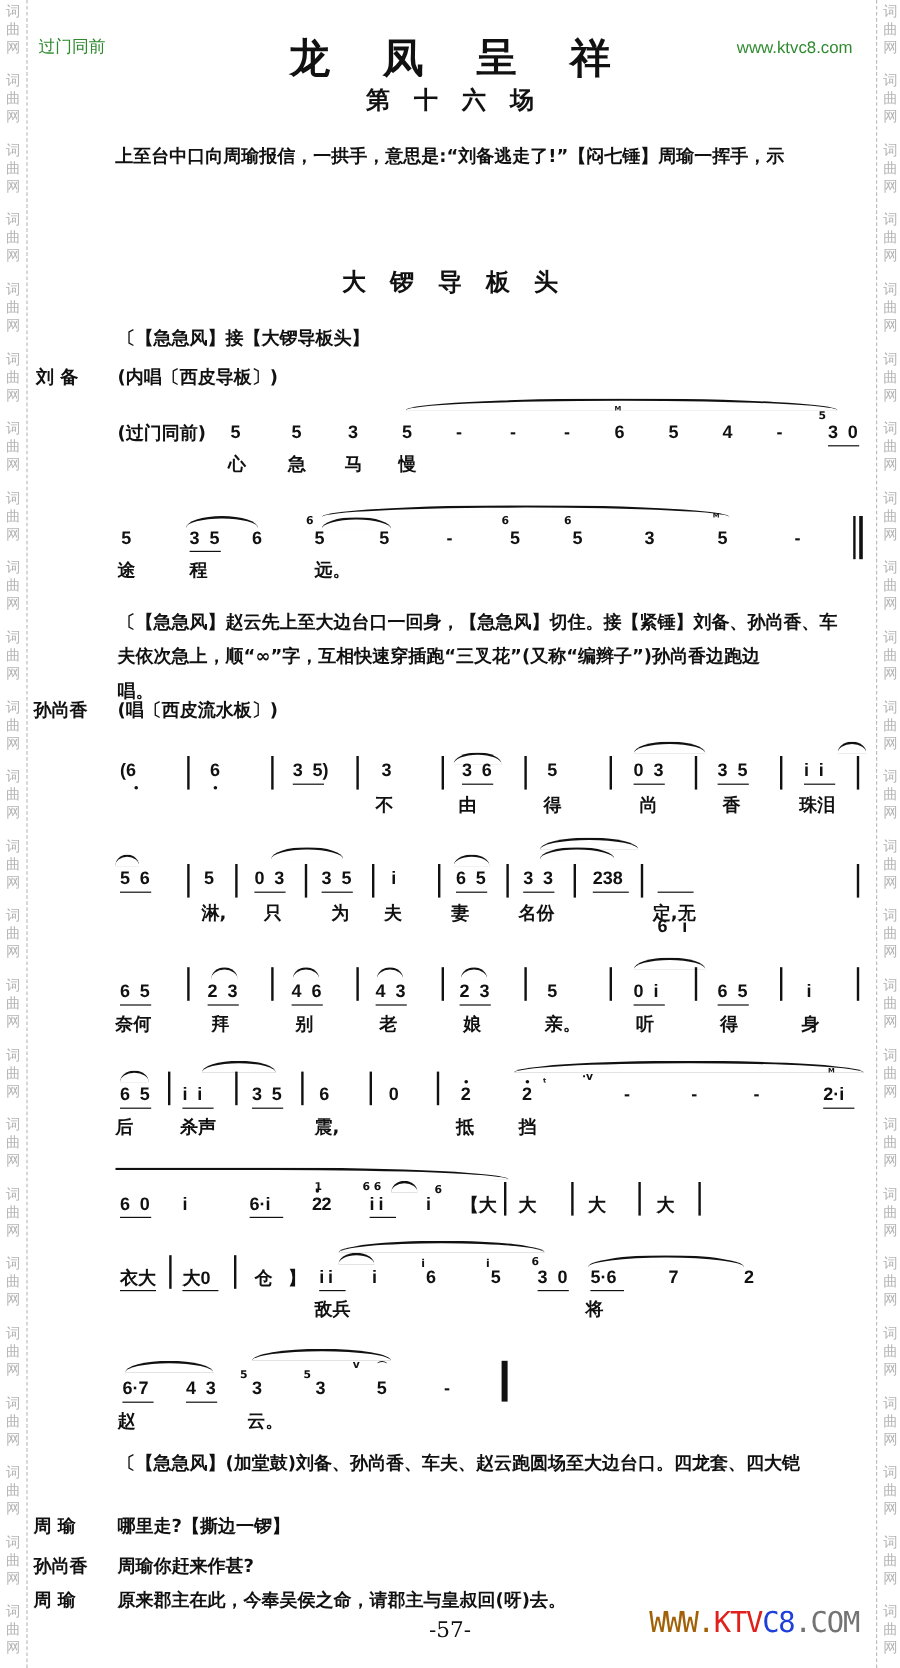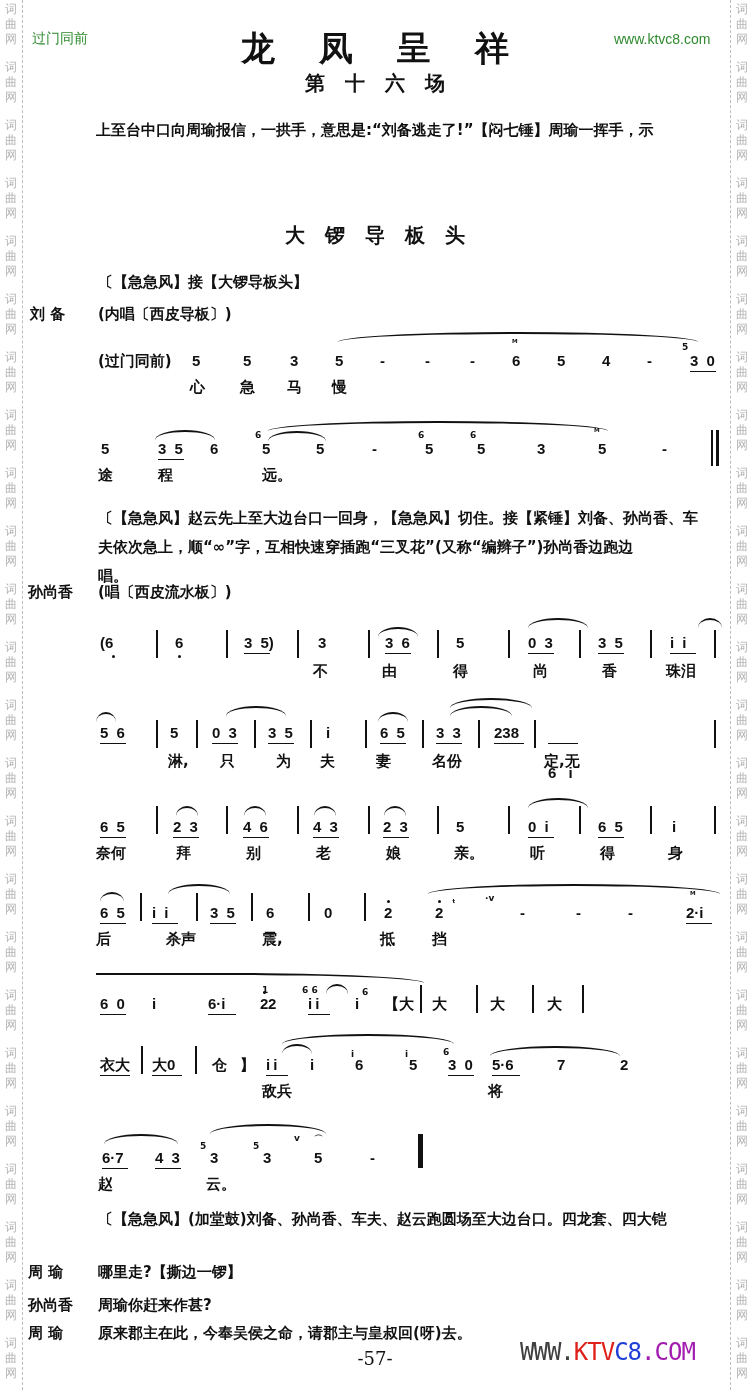--- a/index.html
+++ b/index.html
@@ -508,21 +508,21 @@
   <span class="n" style="left:435px; top:904px;">2</span>
   <div class="dot" style="left:438px; top:900px;"></div>
   <span class="n" style="left:520px; top:904px;">-</span>
   <span class="n" style="left:576px; top:904px;">-</span>
   <span class="n" style="left:628px; top:904px;">-</span>
   <span class="n" style="left:686px; top:904px;">2·i</span>
   <div class="ul" style="left:686px; top:923px; width:26px;"></div>
 </div>
 <div>
   <span class="ly" style="left:96px; top:930px;">后</span>
-  <span class="ly" style="left:166px; top:930px;font-family:Liberation Serif, serif;">杀声</span>
+  <span class="ly" style="left:150px; top:930px;font-family:Liberation Serif, serif;">杀声</span>
   <span class="ly" style="left:262px; top:930px;">震,</span>
   <span class="ly" style="left:380px; top:930px;">抵</span>
   <span class="ly" style="left:432px; top:930px;">挡</span>
 </div>
 
 <div>
   <div class="slur" style="left:96px; top:973px; width:328px; border-radius:0 60% 0 0 / 0 100% 0 0;"></div>
   <div class="slur" style="left:326px; top:984px; width:22px;"></div>
   <span class="grace" style="left:262px; top:985px;">1</span>
   <span class="grace" style="left:302px; top:985px;">6 6</span>
@@ -614,14 +614,14 @@
   <span class="abs role" style="left:28px; top:1296px;">孙尚香</span>
   <span class="abs line" style="left:98px; top:1296px;">周瑜你赶来作甚?</span>
 </div>
 <div>
   <span class="abs role" style="left:28px; top:1324px;">周  瑜</span>
   <span class="abs line" style="left:98px; top:1324px;">原来郡主在此，今奉吴侯之命，请郡主与皇叔回(呀)去。</span>
 </div>
 
 <div class="abs page-num">-57-</div>
 <div class="abs brand">
-  <span id="b-prefix" style="color: #404040;">WWW.</span><span id="b-p1" style="color: rgb(224, 32, 26);">KTV</span><span id="b-p2" style="color: rgb(31, 63, 216);">C8</span><span id="b-suf" style="color: #a21caf;">.COM</span>
+  <span id="b-prefix" style="color: #a16207; margin-left: 21px;">WWW.</span><span id="b-p1" style="color: rgb(224, 32, 26);">KTV</span><span id="b-p2" style="color: rgb(31, 63, 216);">C8</span><span id="b-suf" style="color: #737373;">.COM</span>
 </div>
 
 </body></html>

